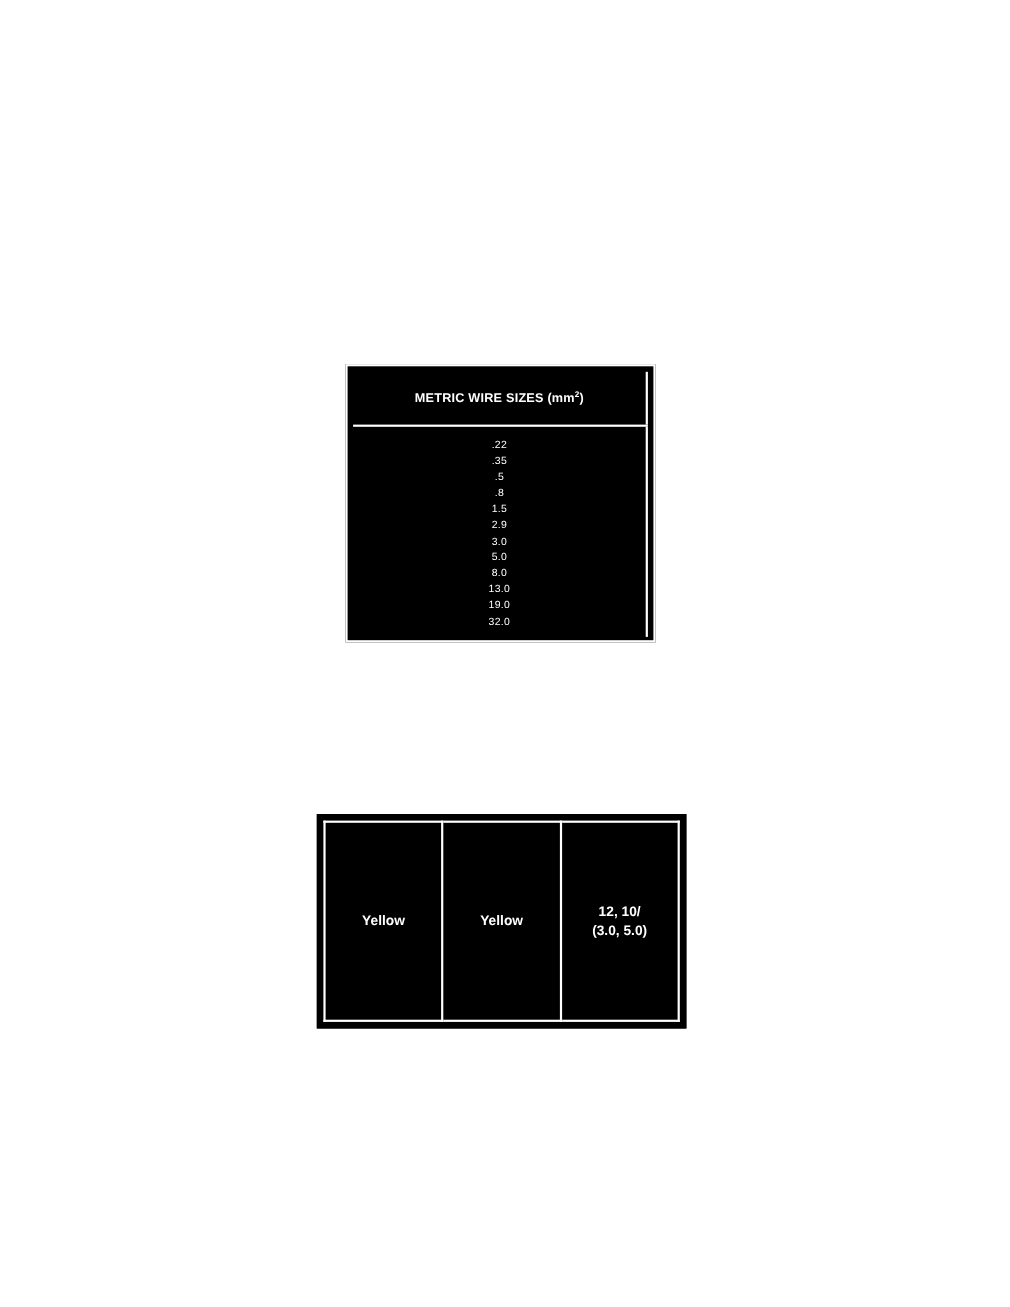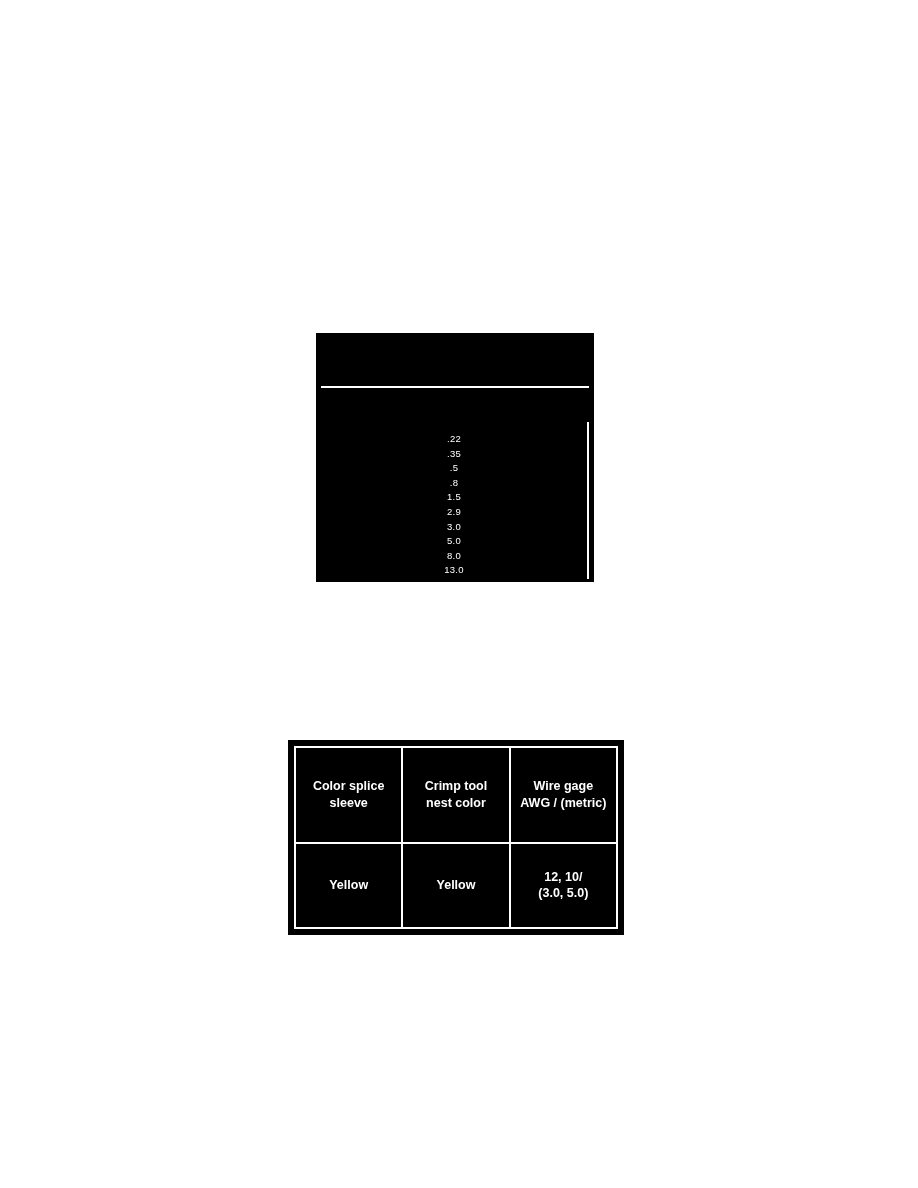--- a/index.html
+++ b/index.html
@@ -53,21 +53,20 @@
   #wire-size-table .t1-head .cell.left {
     border-right: 2px solid #ffffff;
   }
   #wire-size-table .t1-body {
     display: flex;
     height: calc(100% - 48px);
   }
   #wire-size-table .t1-col {
     flex: 1 1 50%;
     padding-top: 10px;
-    margin-top: 34px;
   }
   #wire-size-table .t1-col.left {
     border-right: 2px solid #ffffff;
   }
   #wire-size-table .t1-col .v {
     text-align: center;
     font-size: 9.5px;
     line-height: 14.6px;
     letter-spacing: 0.3px;
   }
@@ -113,20 +112,23 @@
   #splice-table tr.row td { height: 44px; }
   .nowrap { white-space: nowrap; }
 </style>
 </head>
 <body>
 
 <div id="wire-size-table">
   <div class="t1-inner">
 
     <div class="t1-head">
+      <div class="cell left">
+        <span><span>METRIC WIRE SIZES (mm</span><span class="sup">2</span><span>)</span></span>
+      </div>
     </div>
 
     <div class="t1-body">
       <div class="t1-col left">
         <div class="v">.22</div>
         <div class="v">.35</div>
         <div class="v">.5</div>
         <div class="v">.8</div>
         <div class="v">1.5</div>
         <div class="v">2.9</div>
@@ -138,34 +140,20 @@
         <div class="v">32.0</div>
       </div>
     </div>
 
   </div>
 </div>
 
 <div id="splice-table">
   <table>
     <tbody>
-      <tr class="head">
-        <td>
-          <div>Color splice</div>
-          <div>sleeve</div>
-        </td>
-        <td>
-          <div>Crimp tool</div>
-          <div>nest color</div>
-        </td>
-        <td>
-          <div>Wire gage</div>
-          <div>AWG / (metric)</div>
-        </td>
-      </tr>
 
 
 
       <tr class="row">
         <td>
           <div>Yellow</div>
         </td>
         <td>
           <div>Yellow</div>
         </td>

